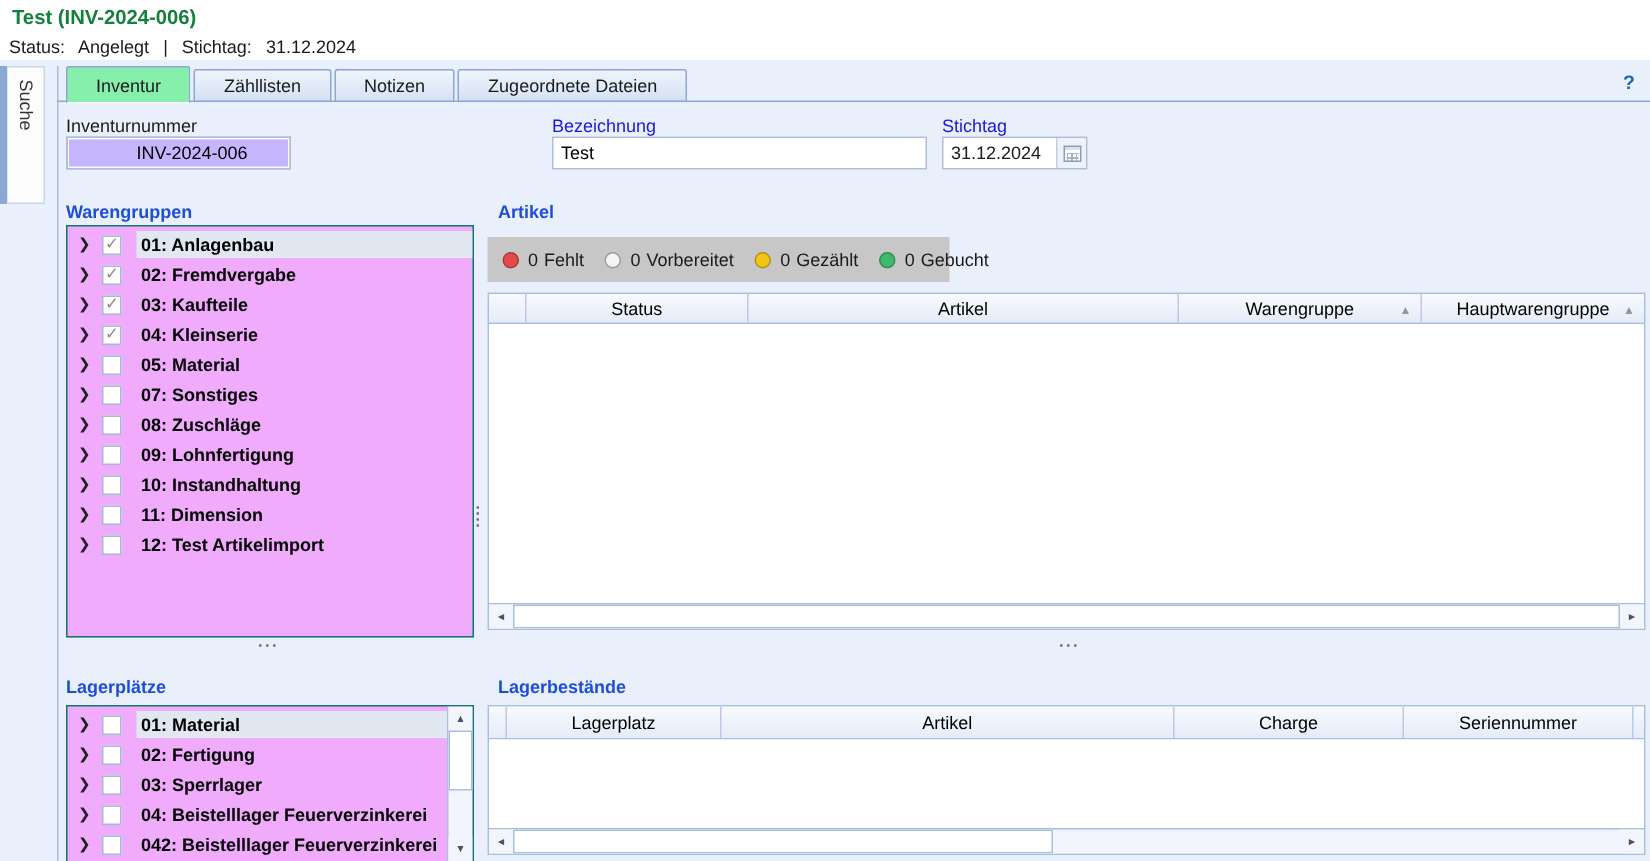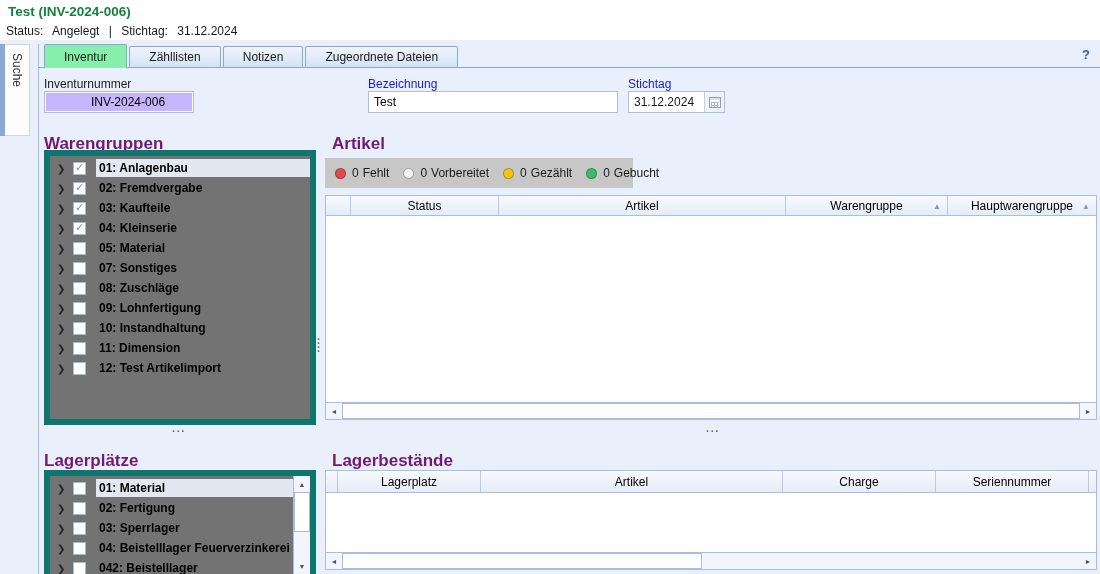--- a/index.html
+++ b/index.html
@@ -43,24 +43,24 @@
   .date-btn { width:20px; border-left:1px solid #c3cfe4; background:#eef2f9; display:flex; align-items:center; justify-content:center; cursor:pointer; }
   .cal-icon { width:12px; height:11px; border:1px solid #8c9cba; background-color:#fdfdfd;
       background-image:
         linear-gradient(#d9e1ee,#d9e1ee),
         repeating-linear-gradient(to right, #a8b4c9 0 1px, transparent 1px 3px),
         repeating-linear-gradient(to bottom, #a8b4c9 0 1px, transparent 1px 3px);
       background-size:10px 2px, 8px 6px, 8px 6px;
       background-position:0 0, 1px 4px, 1px 4px; background-repeat:no-repeat; }
 
   
-  .sec-title { position:absolute; font-weight:bold; font-size:17px; color:#701a75; }
-
-  
-  .panel { position:absolute; background:#737373; border:6px solid #0f766e; overflow:hidden; }
+  .sec-title { position:absolute; font-weight:bold; font-size:12px; color:#1d4ed8; }
+
+  
+  .panel { position:absolute; background:#f0abfc; border:1px solid #0f766e; overflow:hidden; }
   .tree-row { display:flex; align-items:center; height:20px; padding-left:7px; cursor:default; }
   .chev { width:16px; color:#222; font-size:10px; }
   .chev::after { content:"❯"; }
   .cb { width:13px; height:13px; border:1px solid #a5b9d6; background:#fff; margin-right:10px; position:relative; flex:0 0 13px; cursor:pointer; }
   .cb.checked::after { content:"✓"; position:absolute; left:1px; top:-2px; font-size:11px; color:#8a8a8a; }
   .tree-label { flex:1; font-weight:bold; font-size:12px; color:#000; height:18px; line-height:18px; padding-left:3px; }
   .tree-row.selected .tree-label { background:#e2e8f1; }
 
   
   .grip-h { position:absolute; color:#6a6a6a; font-size:11px; letter-spacing:1px; font-weight:bold; }

